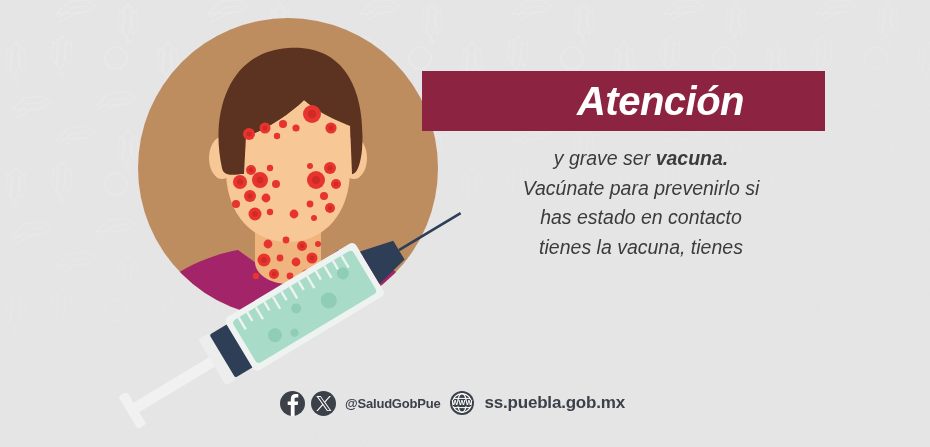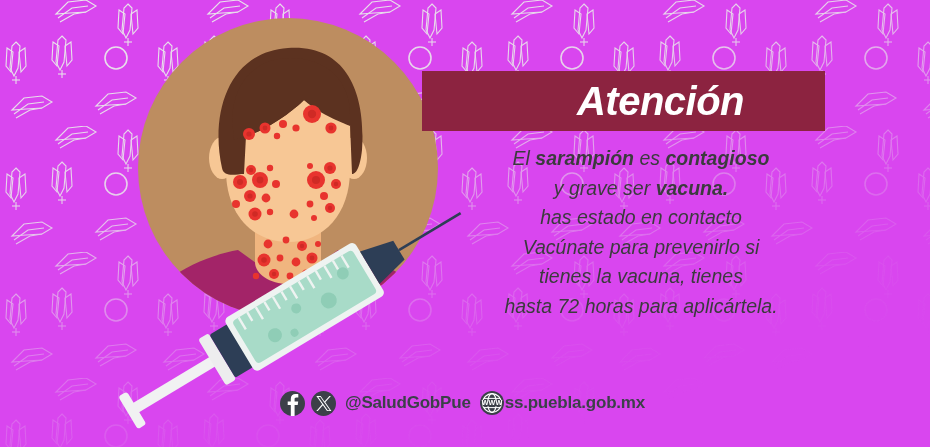--- a/index.html
+++ b/index.html
@@ -5,21 +5,21 @@
   html,body{margin:0;padding:0;}
   body{
     width:930px;height:447px;
     background:#ffffff;
     font-family:"Liberation Sans", sans-serif;
     overflow:hidden;
   }
   #poster{
     position:relative;
     width:930px;height:447px;
-    background:#d946ef;
+    background:#e5e5e5;
     overflow:hidden;
   }
 
   
   #bg-pattern{
     position:absolute;left:0;top:0;width:930px;height:447px;
     opacity:1;
     pointer-events:none;
   }
 
@@ -73,27 +73,28 @@
   .soc-icon{
     width:25px;height:25px;border-radius:50%;
     background:#3c4049;
     display:flex;align-items:center;justify-content:center;
     flex:0 0 auto;
   }
   #x-icon{margin-left:6px;}
   #handle-text{
     margin-left:9px;
     color:#3c4049;
-    font-size:17px;
+    font-size:13px;
     font-weight:bold;
     letter-spacing:-0.2px;
     white-space:nowrap;
   }
   #www-icon{margin-left:8px;width:26px;height:26px;}
   #site-text{
+    margin-left:10px;
     color:#3c4049;
     font-size:17px;
     font-weight:bold;
     letter-spacing:-0.2px;
     white-space:nowrap;
   }
 </style>
 </head>
 <body>
 
@@ -278,26 +279,24 @@
 
       <line x1="300" y1="299" x2="372" y2="299" stroke="#2d3e56" stroke-width="2.6"></line>
     </g>
   </svg>
 
   <div id="banner">
     <span id="banner-title">Atención</span>
   </div>
 
   <div id="body-copy">
-    <span class="ln"><span>El </span><b>sarampión</b><span> es </span><b>contagioso</b></span>
     <span class="ln"><span>y grave ser </span><b>vacuna.</b></span>
+    <span class="ln">Vacúnate para prevenirlo si</span>
     <span class="ln">has estado en contacto</span>
-    <span class="ln">Vacúnate para prevenirlo si</span>
     <span class="ln">tienes la vacuna, tienes</span>
-    <span class="ln">hasta 72 horas para aplicártela.</span>
   </div>
 
   <div id="footer">
 
     <span class="soc-icon">
       <svg width="25" height="25" viewBox="0 0 25 25" xmlns="http://www.w3.org/2000/svg">
         <path d="M14.6 25V14.1h3.1l.5-3.6h-3.6V8.2c0-1 .3-1.8 1.8-1.8h1.9V3.2c-.3 0-1.5-.1-2.8-.1-2.8 0-4.7 1.7-4.7 4.8v2.6H7.7v3.6h3.1V25z" fill="#ffffff"></path>
       </svg>
     </span>
 

